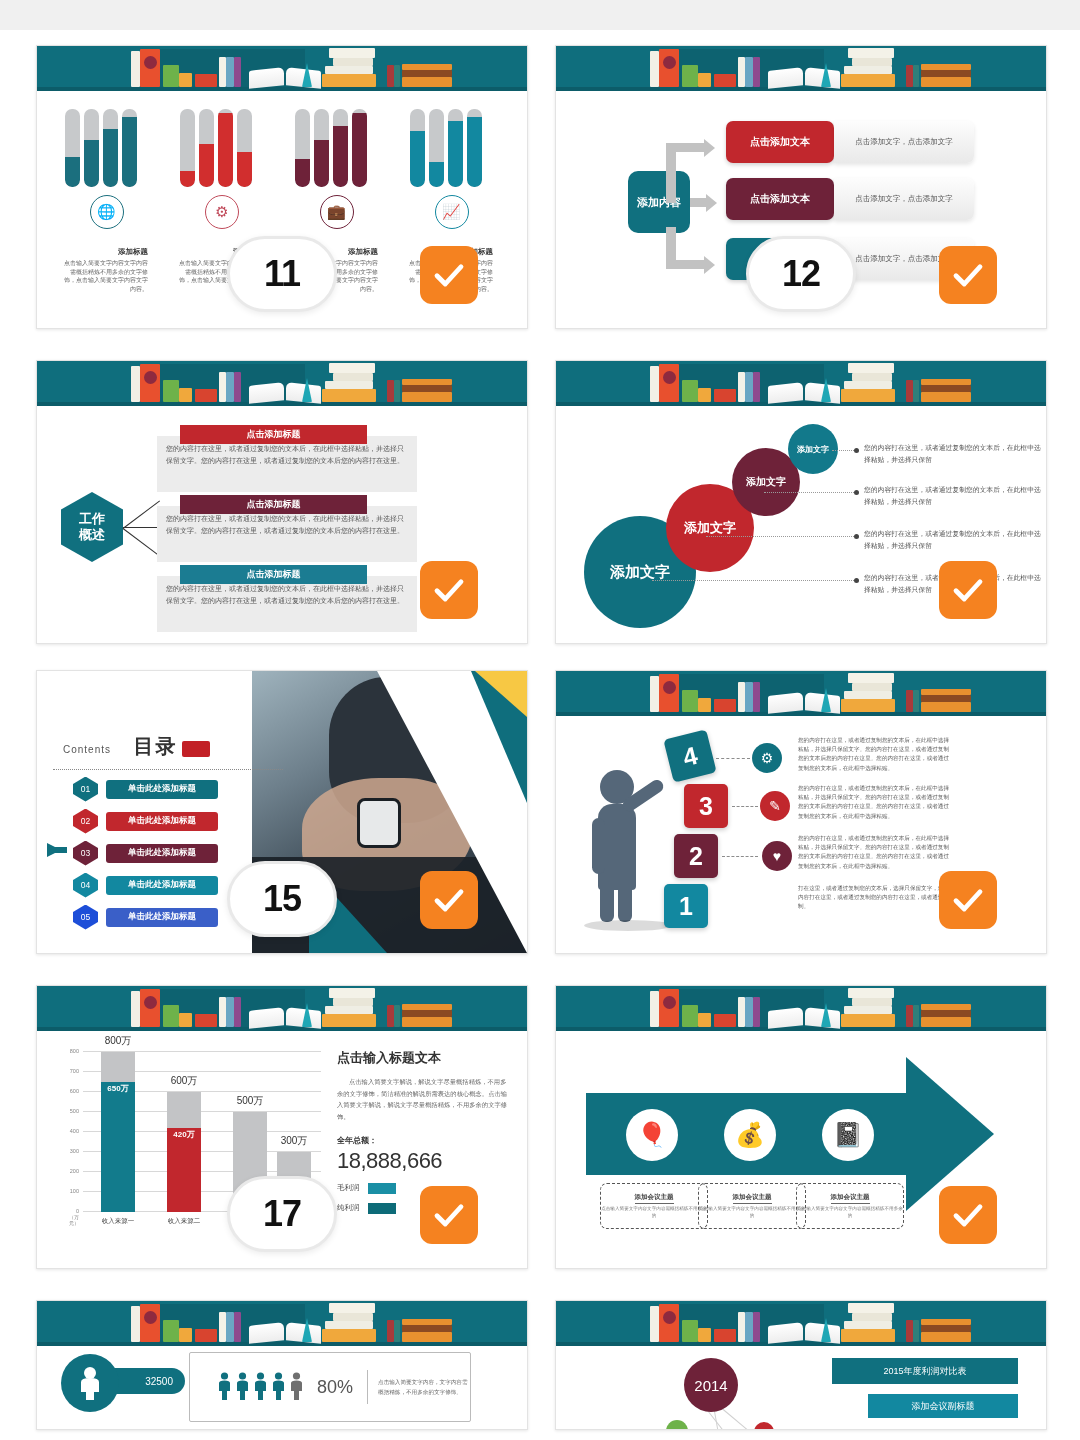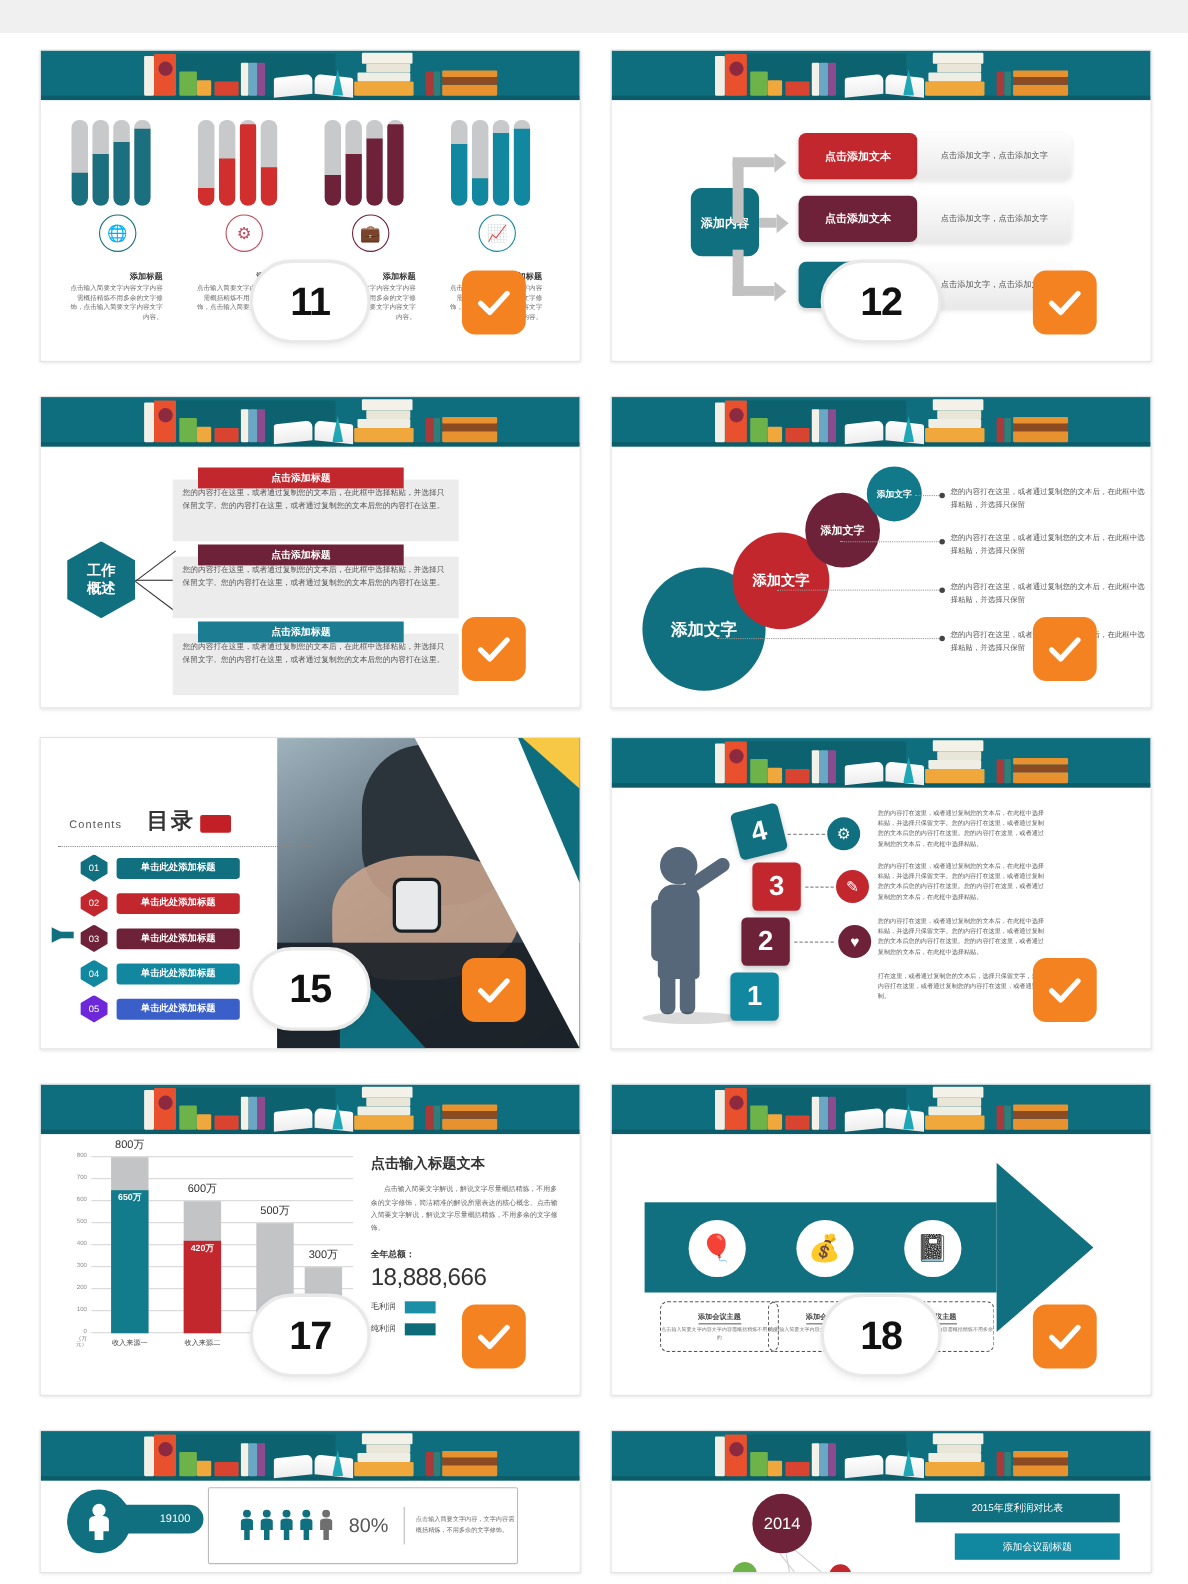--- a/index.html
+++ b/index.html
@@ -522,21 +522,21 @@
     </div>
     <div class="toc-row" style="left:36px;top:172px;">
       <div class="toc-pin" style="background:#6e2239;">03</div>
       <div class="toc-bar" style="background:#6e2239;">单击此处添加标题</div>
     </div>
     <div class="toc-row" style="left:36px;top:204px;">
       <div class="toc-pin" style="background:#1288a0;">04</div>
       <div class="toc-bar" style="background:#1288a0;">单击此处添加标题</div>
     </div>
     <div class="toc-row" style="left:36px;top:236px;">
-      <div class="toc-pin" style="background:#6d28d9;">05</div>
+      <div class="toc-pin" style="background:#1d4ed8;">05</div>
       <div class="toc-bar" style="background:#3a5fc8;">单击此处添加标题</div>
     </div>
 
     <div class="numbadge" style="left:190px;top:190px;">15</div>
     <div class="checkbtn" style="left:383px;top:200px;">
       <svg viewBox="0 0 24 24">
           <path d="M4 12.5 L9.5 18 L20 6.5" fill="none" stroke="#fff" stroke-width="3.2" stroke-linecap="round" stroke-linejoin="round"></path>
         </svg>
     </div>
   </div>
@@ -740,21 +740,20 @@
       </div>
       <div class="dbox" style="left:142px;">
         <div class="dt">添加会议主题</div>
         <div class="db">点击输入简要文字内容文字内容需概括精炼不用多余的</div>
       </div>
       <div class="dbox" style="left:240px;">
         <div class="dt">添加会议主题</div>
         <div class="db">点击输入简要文字内容文字内容需概括精炼不用多余的</div>
       </div>
     </div>
-    <div class="numbadge" style="left:190px;top:190px;">18</div>
     <div class="checkbtn" style="left:383px;top:200px;">
       <svg viewBox="0 0 24 24">
           <path d="M4 12.5 L9.5 18 L20 6.5" fill="none" stroke="#fff" stroke-width="3.2" stroke-linecap="round" stroke-linejoin="round"></path>
         </svg>
     </div>
   </div>
 
   <div class="slide sl-c1 r5 cut">
     <div class="banner">
       <div class="shelfline"></div>
@@ -774,21 +773,21 @@
       <div class="bk" style="left:288px;width:48px;height:8px;bottom:17px;background:#efeee4;"></div>
       <div class="bk" style="left:292px;top:2px;width:46px;height:10px;background:#f4f2e8;bottom:auto;"></div>
       <div class="bk" style="left:296px;top:12px;width:40px;height:8px;background:#e9e6d8;bottom:auto;"></div>
       <div class="bk" style="left:350px;width:7px;height:22px;background:#a83a3a;"></div>
       <div class="bk" style="left:357px;width:6px;height:22px;background:#2e7f7a;"></div>
       <div class="bk" style="left:365px;width:50px;height:10px;background:#e8912f;"></div>
       <div class="bk" style="left:365px;width:50px;height:7px;bottom:14px;background:#8b4a22;"></div>
       <div class="bk" style="left:365px;width:50px;height:6px;bottom:21px;background:#e8912f;"></div>
     </div>
     <div class="s19body">
-      <div class="ptag">19100</div>
+      <div class="ptag">32500</div>
       <div class="pcircle">
         <svg width="26" height="34" viewBox="0 0 26 34">
           <circle cx="13" cy="7" r="6" fill="#fff"></circle>
           <path d="M4 16 q0-4 9-4 t9 4 v10 h-5 v8 h-8 v-8 h-5 z" fill="#fff"></path>
         </svg>
       </div>
       <div class="pbox">
         <div class="ppl">
           <svg width="13" height="30" viewBox="0 0 13 30">
               <circle cx="6.5" cy="4" r="3.6" fill="#10707f"></circle>

